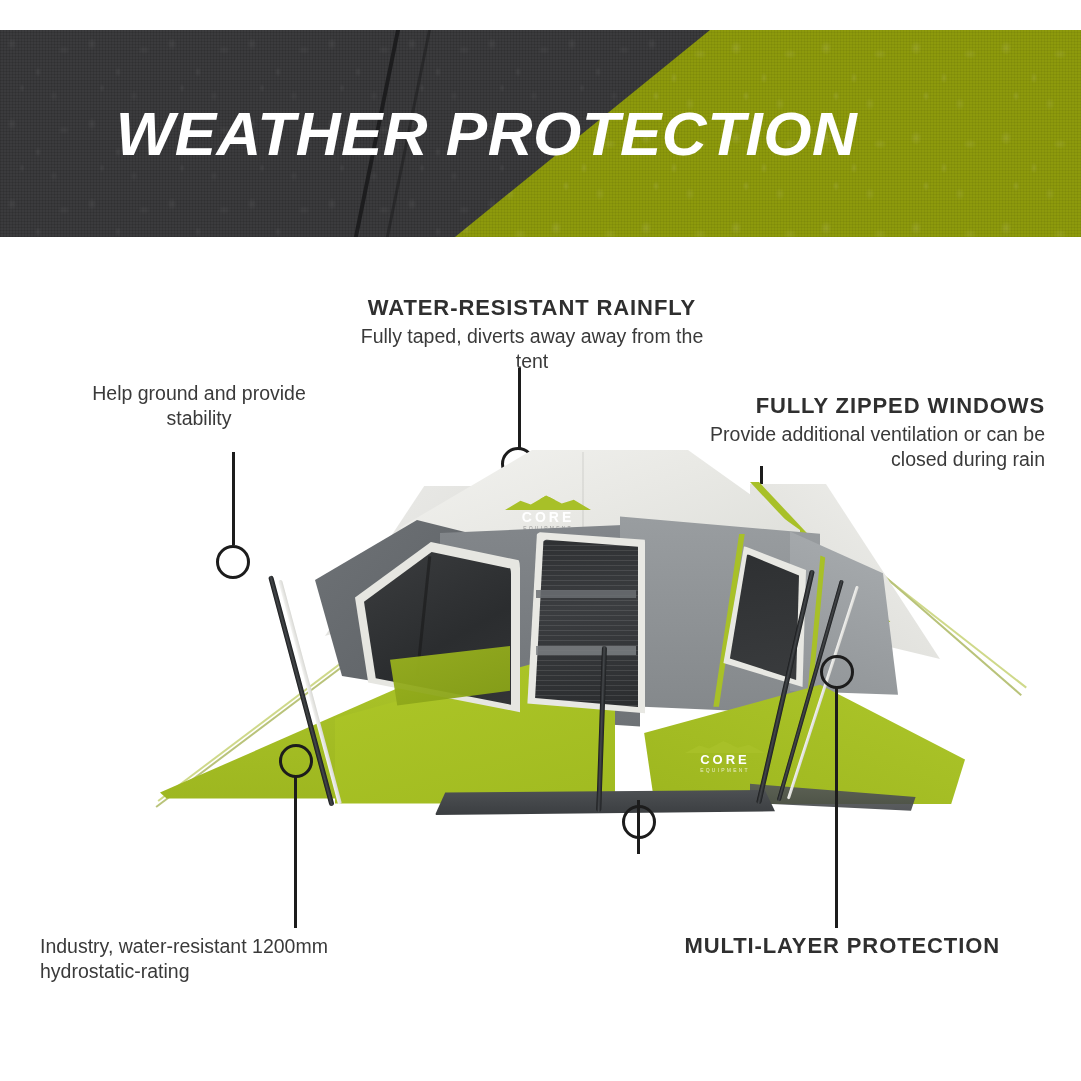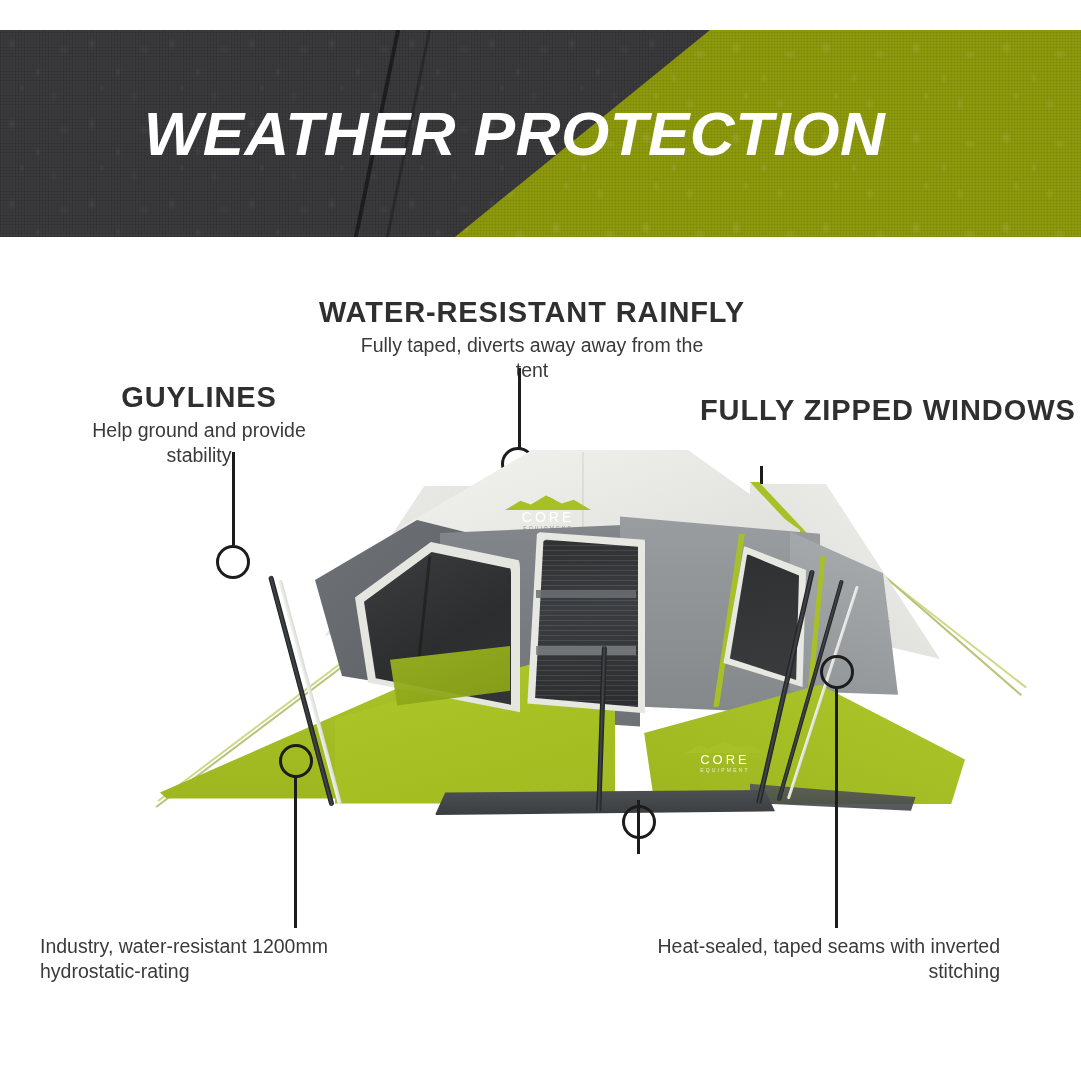--- a/index.html
+++ b/index.html
@@ -41,27 +41,27 @@
     background-size:90px 90px,90px 90px,90px 90px,90px 90px,90px 90px,3px 3px,3px 3px;
     clip-path:polygon(710px 0, 1081px 0, 1081px 207px, 455px 207px);
   }
   .banner-seam{position:absolute;background:rgba(20,20,22,.75);border-radius:2px;filter:blur(.4px);}
   .seam1{left:398px;top:-10px;width:4px;height:240px;transform:rotate(11.5deg);transform-origin:top left;}
   .seam2{left:430px;top:-10px;width:3px;height:240px;transform:rotate(11.5deg);transform-origin:top left;opacity:.55;}
   .banner-title{
     position:absolute;left:0;top:0;width:973px;height:207px;
     display:flex;align-items:center;justify-content:center;
     color:#ffffff;font-size:62px;font-weight:bold;font-style:italic;
-    letter-spacing:.5px;white-space:nowrap;margin-left:28px;
+    letter-spacing:.5px;white-space:nowrap;
   }
 
   
   .callout{position:absolute;}
   .callout .c-title{
-    font-size:29px;font-weight:bold;color:#2f2f2f;
+    font-size:22px;font-weight:bold;color:#2f2f2f;
     letter-spacing:.9px;line-height:1.28;white-space:nowrap;
   }
   .callout .c-desc{
     font-size:19.5px;font-weight:normal;color:#3a3a3a;
     line-height:1.27;margin-top:2px;
   }
   .al-center{text-align:center;}
   .al-left{text-align:left;}
   .al-right{text-align:right;}
 
@@ -242,21 +242,21 @@
   
   .logo{position:absolute;text-align:center;}
   .logo .mtn{
     width:100%;height:16px;
     background:
       linear-gradient(135deg, transparent 46%, #a8c028 46%, #a8c028 54%, transparent 54%),
       linear-gradient(45deg, transparent 46%, #a8c028 46%, #a8c028 54%, transparent 54%);
     clip-path:polygon(0 100%, 18% 42%, 30% 66%, 48% 10%, 66% 60%, 80% 36%, 100% 100%);
     background-color:#a8c028;
   }
-  .logo .word{font-size:14px;font-weight:normal;letter-spacing:3px;color:#ffffff;line-height:1.1;}
+  .logo .word{font-size:14px;font-weight:bold;letter-spacing:3px;color:#ffffff;line-height:1.1;}
   .logo .sub{font-size:5px;letter-spacing:2.2px;color:rgba(255,255,255,.75);}
   .logo-roof .word{color:#ffffff;}
   .logo-roof .sub{color:rgba(130,130,130,.8);}
 
   
   .footer{
     position:absolute;left:0;top:1041px;width:1081px;height:40px;
     background:#d2d2d2;display:flex;align-items:center;justify-content:center;
   }
   .footer-text{font-size:17px;color:#1f1f1f;font-weight:normal;}
@@ -275,28 +275,28 @@
   </div>
 
   <div class="callout al-center" style="left:318px;top:294px;width:428px;">
     <div class="c-title">WATER-RESISTANT RAINFLY</div>
     <div class="c-desc" style="padding:0 32px;">Fully taped, diverts away away from the tent</div>
   </div>
   <div class="lead lead-v" style="left:518px;top:368px;height:82px;"></div>
   <div class="marker" style="left:501px;top:447px;width:34px;height:34px;"></div>
 
   <div class="callout al-center" style="left:72px;top:379px;width:254px;">
-    <div class="c-title">GUYLINES</div>
     <div class="c-desc">Help ground and provide stability</div>
   </div>
   <div class="lead lead-v" style="left:232px;top:452px;height:93px;"></div>
   <div class="marker" style="left:216px;top:545px;width:34px;height:34px;"></div>
 
   <div class="callout al-right" style="left:700px;top:392px;width:345px;">
     <div class="c-title">FULLY ZIPPED WINDOWS</div>
+    <div class="c-desc">Provide additional ventilation or can be closed during rain</div>
   </div>
   <div class="lead lead-v" style="left:760px;top:466px;height:96px;"></div>
   <div class="marker" style="left:743px;top:560px;width:34px;height:34px;"></div>
 
   <div class="tent">
 
     <div class="guy" style="left:8px;top:350px;width:330px;transform:rotate(-37deg);"></div>
     <div class="guy guy-dark" style="left:6px;top:356px;width:326px;transform:rotate(-37deg);"></div>
     <div class="guy" style="left:640px;top:52px;width:300px;transform:rotate(38deg);"></div>
     <div class="guy guy-dark" style="left:648px;top:50px;width:296px;transform:rotate(41deg);"></div>
@@ -363,17 +363,17 @@
 
   <div class="marker" style="left:279px;top:744px;width:34px;height:34px;"></div>
   <div class="lead lead-v" style="left:294px;top:776px;height:152px;"></div>
   <div class="callout al-left" style="left:40px;top:932px;width:340px;">
     <div class="c-desc">Industry, water-resistant 1200mm hydrostatic-rating</div>
   </div>
 
   <div class="marker" style="left:820px;top:655px;width:34px;height:34px;"></div>
   <div class="lead lead-v" style="left:835px;top:687px;height:241px;"></div>
   <div class="callout al-right" style="left:655px;top:932px;width:345px;">
-    <div class="c-desc">Heat-sealed, taped seams with inverted stitching</div>
+    <div class="c-title">MULTI-LAYER PROTECTION</div>
   </div>
 
 
 </div>
 
 </body></html>

